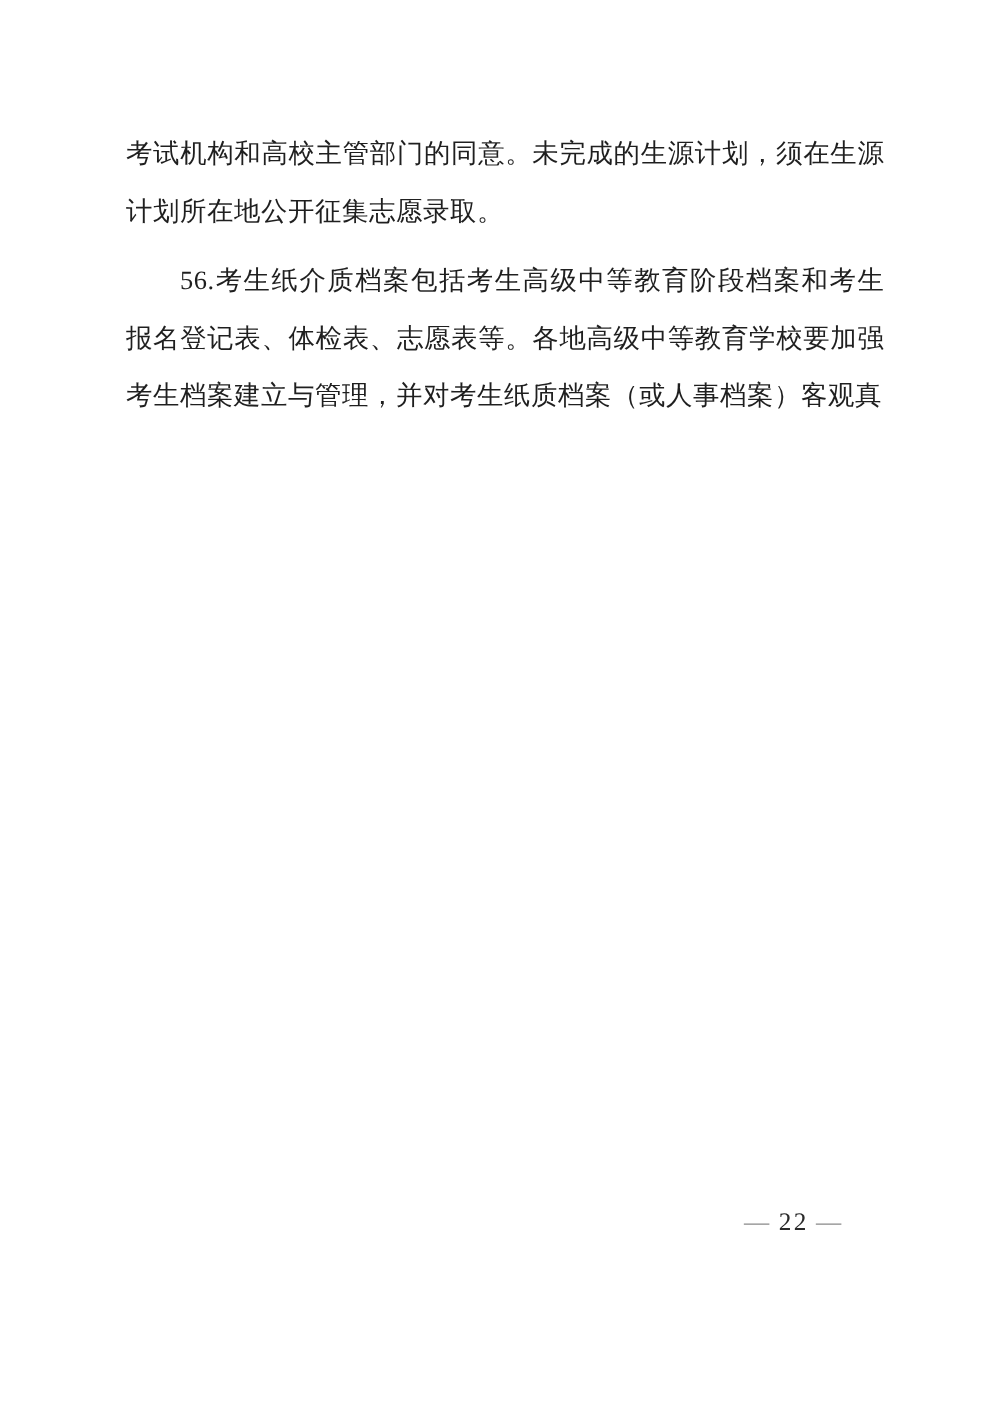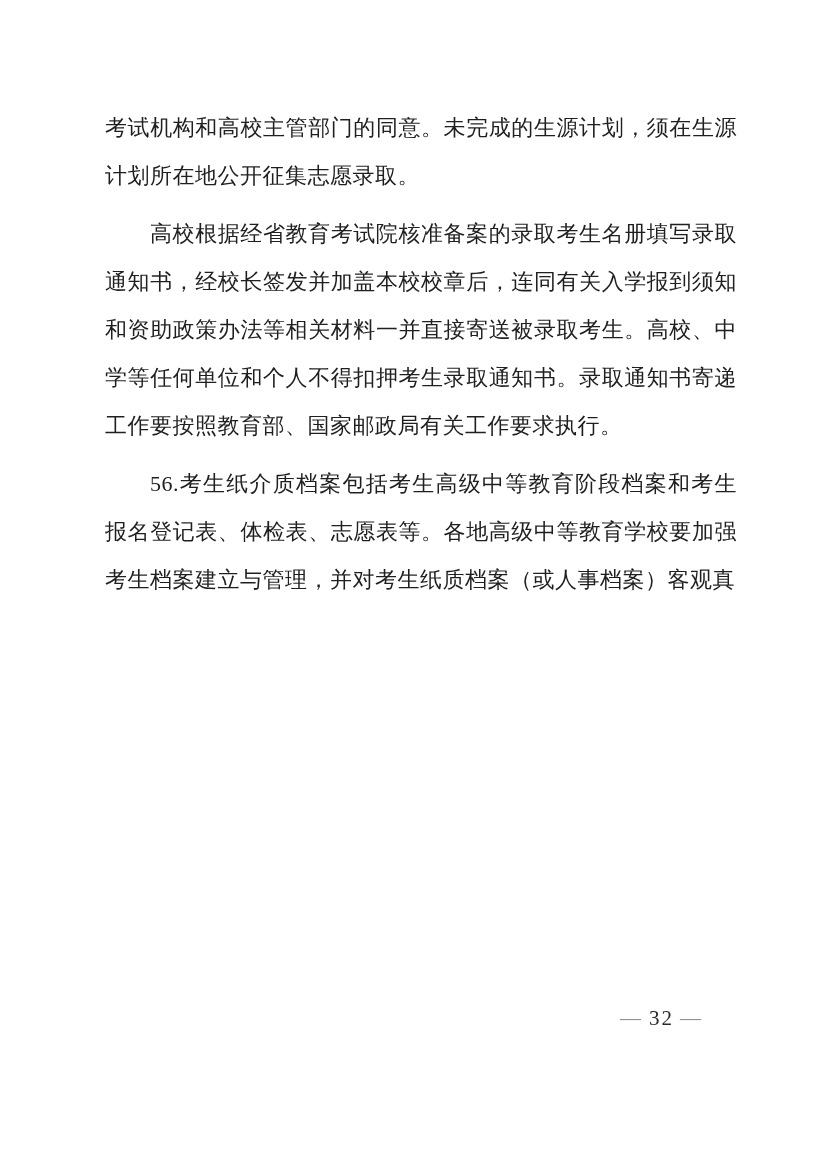--- a/index.html
+++ b/index.html
@@ -63,22 +63,21 @@
 </head>
 <body>
 
 <div class="page">
 
   <div class="text-block">
     <p class="para">考试机构和高校主管部门的同意。未完成的生源计划，须在生源计划所在地公开征集志愿录取。</p>
 
 
 
-    <p class="para indent">高校根据经省教育考试院核准备案的录取考生名册填写录取通知书，经校长签发并加盖本校校章后，连同有关入学报到须知和资助政策办法等相关材料一并直接寄送被录取考生。高校、中学等任何单位和个人不得扣押考生录取通知书。录取通知书寄递工作要按照教育部、国家邮政局有关工作要求执行。</p>
 
     <p class="para indent">56.考生纸介质档案包括考生高级中等教育阶段档案和考生报名登记表、体检表、志愿表等。各地高级中等教育学校要加强考生档案建立与管理，并对考生纸质档案（或人事档案）客观真</p>
   </div>
 
   <div class="footer">
-    <span class="dash">—</span><span class="num">32</span><span class="dash">—</span>
+    <span class="dash">—</span><span class="num">22</span><span class="dash">—</span>
   </div>
 
 </div>
 
 </body></html>

